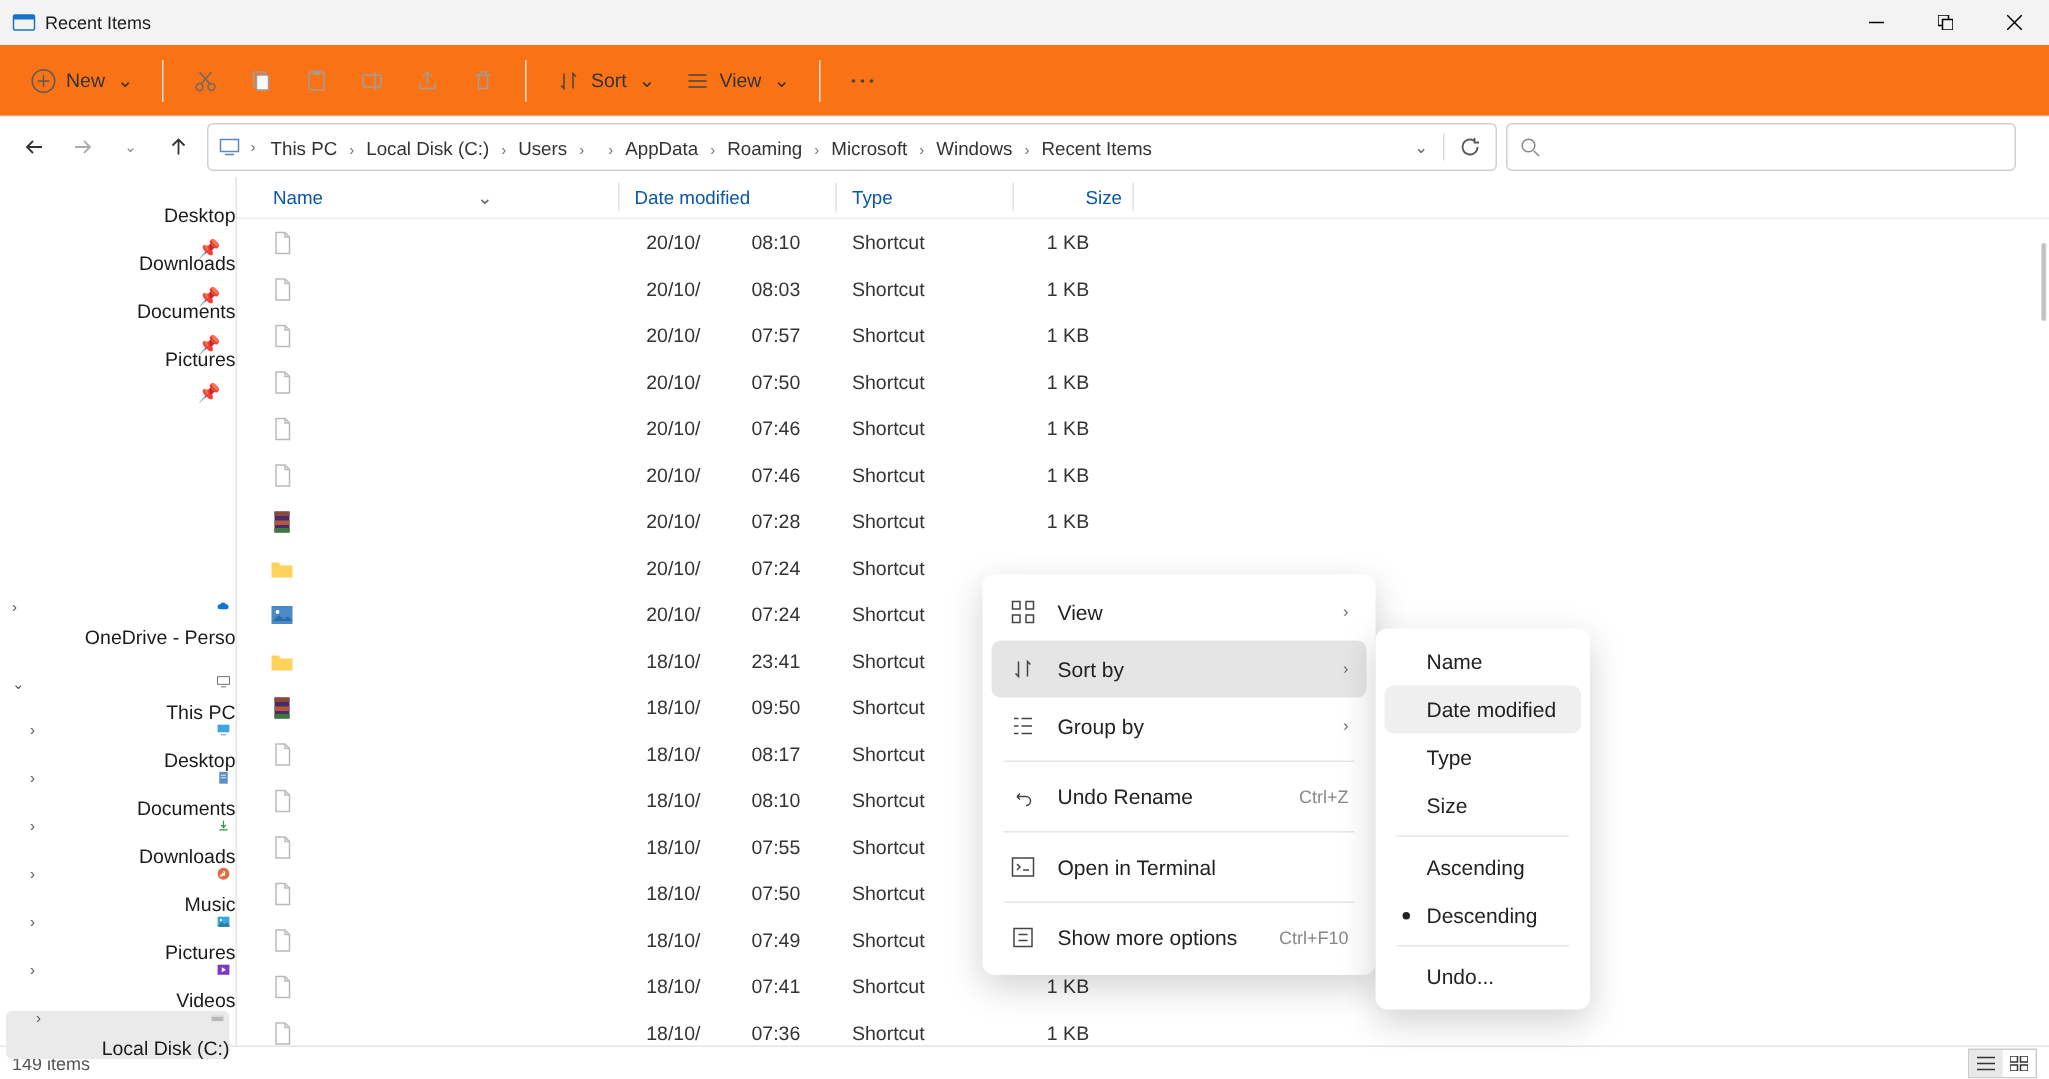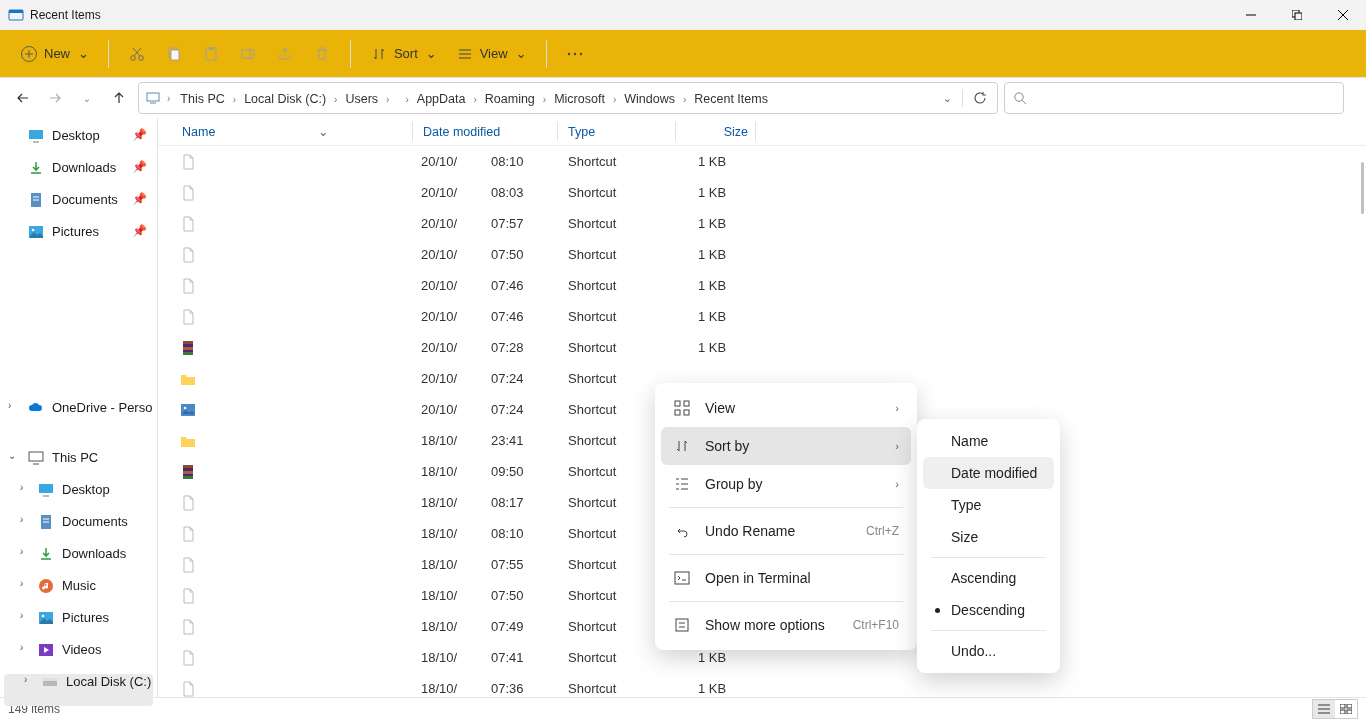--- a/index.html
+++ b/index.html
@@ -7,62 +7,62 @@
 
 
 .titlebar { height: 30px; background: #f3f3f3; display: flex; align-items: center; padding-left: 8px; }
 .titlebar .ticon { width: 16px; height: 16px; margin-right: 6px; }
 .titlebar .ttitle { font-size: 12px; }
 .winctrls { margin-left: auto; display: flex; }
 .winctrls .wc { width: 46px; height: 30px; display: flex; align-items: center; justify-content: center; }
 .winctrls svg { width: 10px; height: 10px; }
 
 
-.toolbar { height: 48px; background: #eab308; border-bottom: 1px solid #e4e4e4; display: flex; align-items: center; padding: 0 12px; gap: 3px; }
+.toolbar { height: 48px; background: #f97316; border-bottom: 1px solid #e4e4e4; display: flex; align-items: center; padding: 0 12px; gap: 3px; }
 .tbtn { height: 32px; display: flex; align-items: center; padding: 0 8px; border-radius: 4px; color: #5b5b5b; gap:6px; }
 .tbtn.withtext { color:#333; }
 .tbtn .caret { margin-left: 2px; }
 .tdiv { width: 1px; height: 28px; background: #dcdcdc; margin: 0 8px; }
 .tbtn svg { width: 18px; height: 18px; }
 
 
 .navrow { height: 40px; display: flex; align-items: center; padding: 4px 10px; gap: 6px; }
 .navbtn { width: 26px; height: 26px; display:flex; align-items:center; justify-content:center; color:#555; }
 .addrbar { flex: 1; height: 32px; border: 1px solid #cfcfcf; border-radius: 4px; display:flex; align-items:center; padding:0 6px; gap:2px; color:#333; max-width: 860px;}
 .crumb { padding: 0 4px; font-size: 12.5px; white-space:nowrap;}
 .cchev { padding:0 4px; color:#777; font-size:10px; }
 .addr-tail { margin-left:auto; display:flex; gap:4px; align-items:center; padding-right:4px;}
 .searchbox { width: 340px; height:32px; border:1px solid #cfcfcf; border-radius:4px; display:flex; align-items:center; padding:0 8px; gap:8px; color:#888;}
 .searchbox input { border:none; outline:none; flex:1; font-size:13px; color:#555;}
 
 .mainarea { display:flex; height: calc(719px - 30px - 48px - 40px - 22px); }
 
 
 .sidebar { width: 158px; border-right: 1px solid #e4e4e4; padding-top:10px; position:relative;}
-.navitem { height: 32px; display:flex; align-items:flex-start; padding-left: 28px; gap:8px; font-size:13px; position:relative;}
+.navitem { height: 32px; display:flex; align-items:flex-end; padding-left: 28px; gap:8px; font-size:13px; position:relative;flex-direction:column;}
 .navitem.sel { background:#eaeaea; border-radius:4px; margin:0 4px; padding-left:24px;}
 .navitem .chv { position:absolute; left:8px; color:#555; font-size:10px;}
 .navitem .pin { margin-left:auto; margin-right:10px; color:#888; font-size:12px;}
 .navspace { height: 36px; }
 .nicon { width:16px; height:16px; display:inline-block; border-radius:2px;}
 
 
 .filearea { flex:1; position:relative; overflow:hidden;}
 .colhead { height: 28px; display:flex; align-items:center; border-bottom: 1px solid #eee; font-size:12.5px; color:#0a57a4; position:relative;}
 .ch { padding-left: 10px; position:relative; height:100%; display:flex; align-items:center;}
 .ch.c1{ width:255px; padding-left:24px; color:#0a57a4;}
 .ch.c2{ width:145px;}
 .ch.c3{ width:118px;}
 .ch.c4{ width:80px; justify-content:flex-end; padding-right:8px;}
 .chsep{ position:absolute; right:0; top:4px; bottom:4px; width:1px; background:#e2e2e2;}
 .filerows { overflow-y:auto; height: calc(100% - 28px);}
 .row { height:31px; display:flex; align-items:center;}
 .row .c { font-size:13px; color:#333;}
 .row .c.c1{ width:255px; padding-left:22px; display:flex; align-items:center; gap:10px;}
-.row .c.c2{ width:145px; padding-left:8px; display:flex; gap:24px;}
+.row .c.c2{ width:145px; padding-left:8px; display:flex; gap:34px;text-align:right;}
 .row .c.c2 span:first-child{ width:46px;}
 .row .c.c3{ width:118px; padding-left:10px;}
 .row .c.c4{ width:80px; text-align:center; padding-right:8px;}
 .ficon{ width:16px; height:16px; display:inline-block;}
 
 
 .statusbar { height:22px; border-top:1px solid #e4e4e4; display:flex; align-items:center; padding:0 8px; font-size:12px; color:#555;}
 .viewtoggle { margin-left:auto; display:flex; gap:0; border:1px solid #ccc;}
 .viewtoggle div{ width:22px; height:18px; display:flex; align-items:center; justify-content:center;}
 

